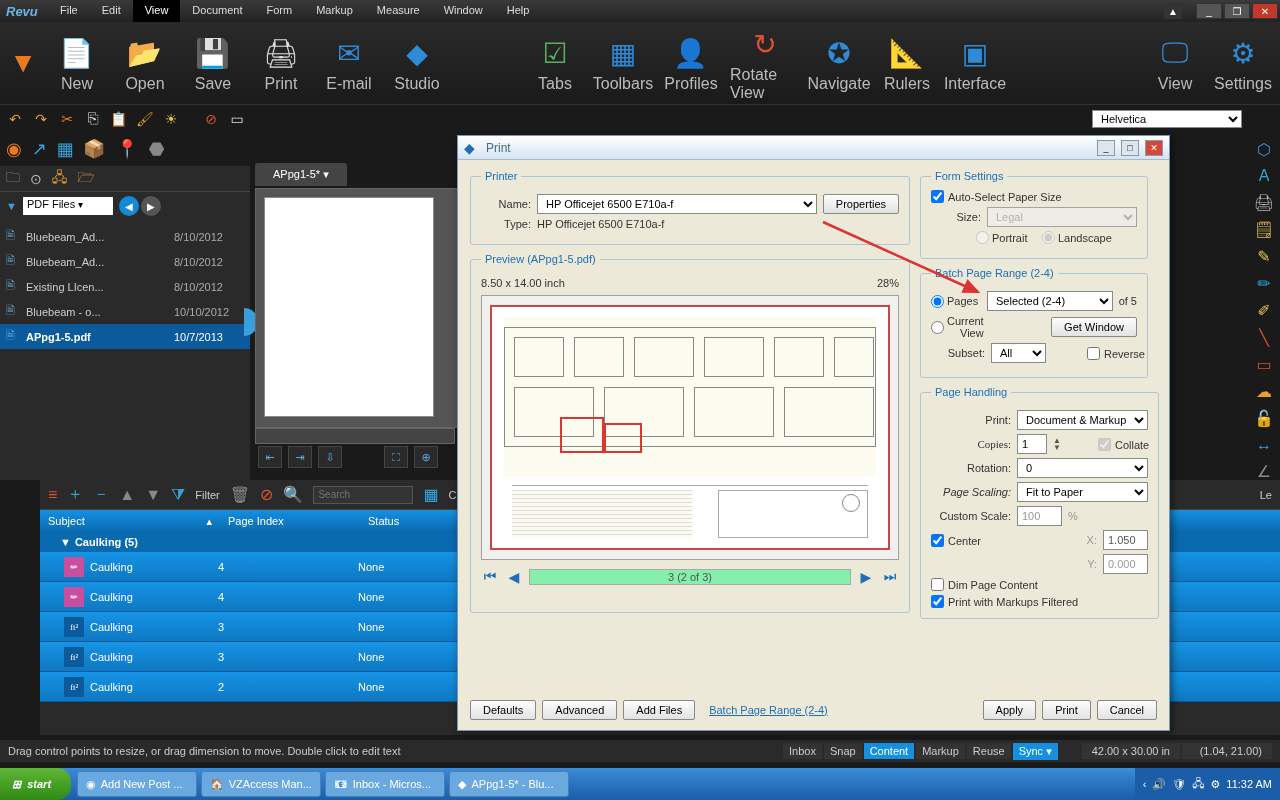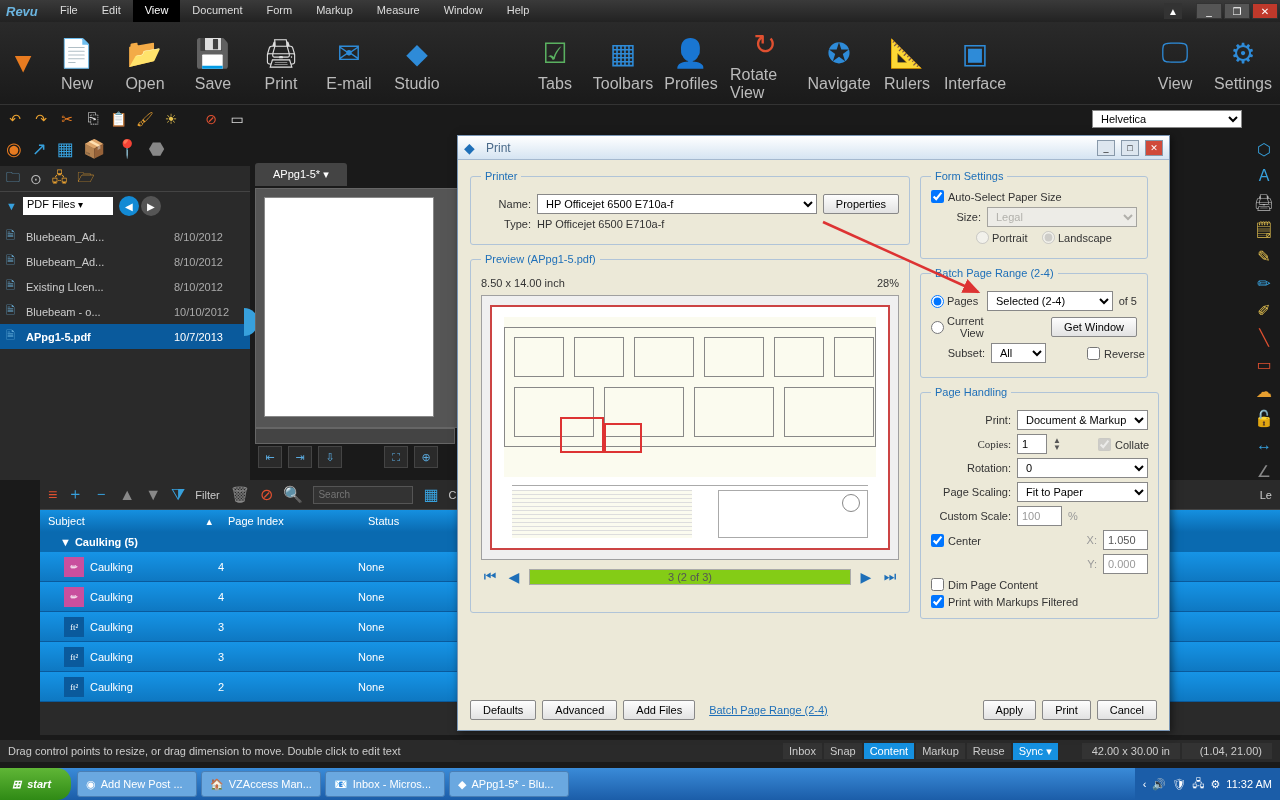--- a/index.html
+++ b/index.html
@@ -109,21 +109,21 @@
 .chk { display:flex; align-items:flex-end; gap:4px; font-size:11px; color:#333;}
 .chk input { width:13px; height:13px;}
 .radio { display:flex; align-items:center; gap:3px; font-size:11px; color:#333;}
 .disabled { color:#999;}
 .disabled select,.disabled input { background:#eee; color:#999;}
 
 .preview-box { border:1px solid #a0a0a0; background:#f0f0f0; height:265px; margin-top:6px; position:relative; display:flex; align-items:center; justify-content:center;}
 .doc-preview { background:#fff; border:2px solid #cc4444; width:400px; height:245px; position:relative;}
 .pager { display:flex; align-items:center; justify-content:center; gap:6px; margin-top:8px;}
 .pager .pgbtn { color:#1e6fb8; font-size:14px; cursor:pointer; width:18px; text-align:center;}
-.pager .track { flex:1; height:16px; border:1px solid #aaa; background:#84cc16; position:relative; display:flex; align-items:center; justify-content:center; font-size:11px; color:#555;}
+.pager .track { flex:1; height:16px; border:1px solid #aaa; background:#86efac; position:relative; display:flex; align-items:center; justify-content:center; font-size:11px; color:#555;}
 
 .dlg-footer { position:absolute; bottom:10px; left:12px; right:12px; display:flex; align-items:center; gap:6px;}
 .dlg-footer .link { color:#1e6fb8; text-decoration:underline; font-size:11px; cursor:pointer; margin-left:8px;}
 .dlg-footer .spacer { flex:1;}
 
 .arrow-annot { position:absolute; pointer-events:none;}
 
 
 .right-strip { position:absolute; right:0; top:132px; width:32px; bottom:60px; background:#1a1a1a; display:flex; flex-direction:column; align-items:center; gap:8px; padding-top:8px;}
 .right-strip .ico { font-size:16px;}
@@ -574,21 +574,21 @@
             <label class="chk disabled">
               <input type="checkbox" checked="" disabled="" style="">
               <span>Collate</span>
             </label>
           </div>
         <div class="frow">
             <label style="width:80px;">Rotation:</label>
             <select style="flex:1;"><option>0</option></select>
           </div>
         <div class="frow">
-            <label style="width:80px;">Page Scaling:</label>
+            <label style="width:80px;font-style:italic;">Page Scaling:</label>
             <select style="flex:1;"><option>Fit to Paper</option></select>
           </div>
         <div class="frow disabled">
             <label style="width:80px;">Custom Scale:</label>
             <input type="text" style="width: 45px;" disabled="" value="100">
             <span>%</span>
           </div>
         <div class="frow">
             <label class="chk">
               <input type="checkbox" checked="" style="">

